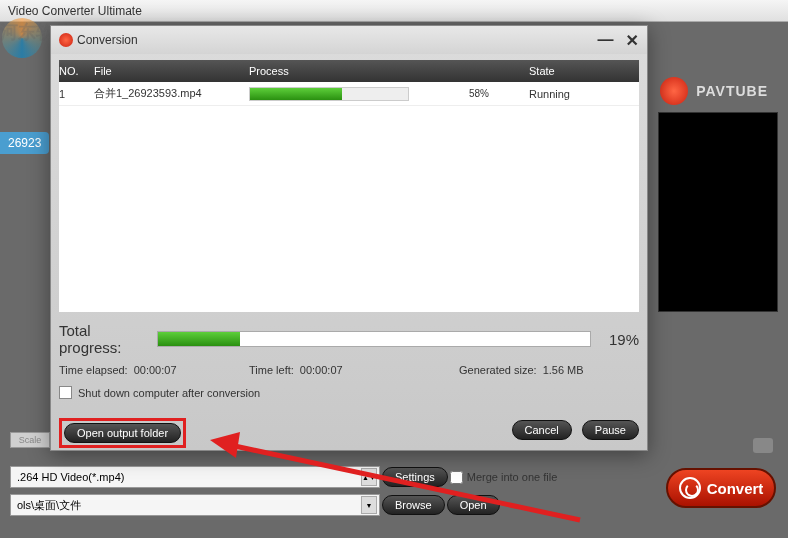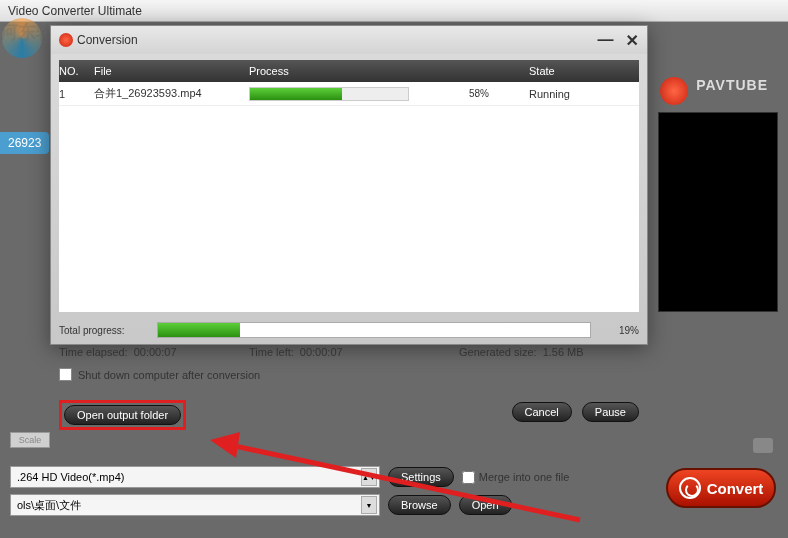--- a/index.html
+++ b/index.html
@@ -7,61 +7,61 @@
 
 .main-window { position: absolute; top: 0; left: 0; width: 788px; height: 538px; background: linear-gradient(#e8e8e8, #d0d0d0); }
 .main-titlebar { height: 22px; background: linear-gradient(#f5f5f5, #e0e0e0); display: flex; align-items: center; padding: 0 8px; font-size: 12px; color: #333; border-bottom: 1px solid #aaa; }
 .watermark { position: absolute; top: 20px; left: 0; font-size: 18px; color: rgba(100,100,100,0.3); font-weight: bold; z-index: 50; }
 .watermark-url { position: absolute; top: 44px; left: 60px; font-size: 13px; color: #0077bb; z-index: 50; }
 .watermark-circle { position: absolute; top: 18px; left: 2px; width: 40px; height: 40px; border-radius: 50%; background: conic-gradient(#ff9933, #0088cc, #ff9933); opacity: 0.6; z-index: 50; }
 
 .main-body { position: absolute; top: 22px; left: 0; right: 0; bottom: 0; background: #6a6a6a; }
 .side-tag { position: absolute; top: 110px; left: 0; background: #4a9ed0; color: #fff; padding: 4px 8px; font-size: 12px; border-radius: 0 4px 4px 0; }
 
-.pavtube-logo { position: absolute; top: 55px; right: 20px; display: flex; align-items: flex-start; gap: 8px; }
+.pavtube-logo { position: absolute; top: 55px; right: 20px; display: flex; align-items: center; gap: 8px; }
 .pavtube-icon { width: 28px; height: 28px; border-radius: 50%; background: radial-gradient(#ff6644, #cc2211); }
 .pavtube-text { color: #ddd; font-size: 14px; font-weight: bold; letter-spacing: 1px; }
 .preview-panel { position: absolute; top: 90px; right: 10px; width: 120px; height: 200px; background: #000; border: 1px solid #333; }
 
 .bottom-area { position: absolute; bottom: 0; left: 0; right: 0; height: 80px; background: #6a6a6a; padding: 8px 10px; }
-.format-row, .path-row { display: flex; align-items: center; gap: 8px; margin-bottom: 6px; }
+.format-row, .path-row { display: flex; align-items: center; gap: 2px; margin-bottom: 6px; }
 .format-input, .path-input { flex: 0 0 370px; height: 22px; background: #f5f5f5; border: 1px solid #999; font-size: 11px; padding: 0 6px; display: flex; align-items: center; position: relative; }
 .dropdown-arrow { position: absolute; right: 2px; width: 16px; height: 18px; background: #ddd; display: flex; flex-direction: column; align-items: center; justify-content: center; font-size: 7px; border: 1px solid #aaa; }
 .pill-btn { background: linear-gradient(#555, #222); color: #fff; border: 1px solid #111; border-radius: 10px; padding: 3px 12px; font-size: 11px; cursor: pointer; }
 .merge-row { display: flex; align-items: center; gap: 4px; font-size: 11px; color: #333; }
 .merge-check { width: 13px; height: 13px; }
 .scale-btn { position: absolute; left: 10px; bottom: 90px; width: 40px; height: 16px; background: #d0d0d0; border: 1px solid #999; font-size: 9px; color: #888; display: flex; align-items: center; justify-content: center; }
 
 .convert-btn { position: absolute; right: 12px; bottom: 30px; width: 110px; height: 40px; background: linear-gradient(#ee4422, #aa1100); border-radius: 20px; display: flex; align-items: center; justify-content: center; gap: 6px; color: #fff; font-size: 15px; font-weight: bold; border: 2px solid #661100; cursor: pointer; }
 .convert-icon { width: 22px; height: 22px; border-radius: 50%; border: 2px solid #fff; position: relative; }
 .convert-icon::after { content: ''; position: absolute; top: 4px; left: 4px; width: 10px; height: 10px; border: 2px solid #fff; border-top-color: transparent; border-radius: 50%; }
 
 .cam-icon { position: absolute; right: 15px; bottom: 85px; width: 20px; height: 15px; background: #888; border-radius: 3px; }
 
 
-.dialog { position: absolute; top: 25px; left: 50px; width: 598px; height: 320px; background: linear-gradient(#dcdcdc, #c8c8c8); border: 1px solid #888; box-shadow: 0 4px 20px rgba(0,0,0,0.4); z-index: 100; }
+.dialog { position: absolute; top: 25px; left: 50px; width: 598px; height: 426px; background: linear-gradient(#dcdcdc, #c8c8c8); border: 1px solid #888; box-shadow: 0 4px 20px rgba(0,0,0,0.4); z-index: 100; }
 .dialog-titlebar { height: 28px; display: flex; align-items: center; justify-content: space-between; padding: 0 8px; background: linear-gradient(#e8e8e8, #d4d4d4); }
 .dialog-title { font-size: 12px; color: #333; display: flex; align-items: center; gap: 4px; }
 .dialog-icon { width: 14px; height: 14px; border-radius: 50%; background: radial-gradient(#ff6644, #cc2211); }
 .dialog-controls { display: flex; gap: 12px; font-size: 16px; font-weight: bold; color: #333; }
 .dialog-ctrl { cursor: pointer; }
 
 .table-header { display: flex; background: linear-gradient(#555, #333); color: #fff; font-size: 11px; height: 22px; align-items: center; margin: 6px 8px 0 8px; }
 .col-no { width: 35px; }
 .col-file { width: 155px; }
 .col-process { width: 280px; }
 .col-state { flex: 1; }
 
 .table-body { background: #fff; margin: 0 8px; height: 230px; overflow: auto; }
 .table-row { display: flex; align-items: center; font-size: 11px; color: #333; height: 24px; border-bottom: 1px solid #eee; }
 .progress-bar { width: 160px; height: 14px; background: #eee; border: 1px solid #ccc; position: relative; }
 .progress-fill { height: 100%; background: linear-gradient(#5dcf3a, #2a9010); }
 .progress-text { font-size: 10px; color: #333; margin-left: 60px; }
 
-.total-progress-row { margin: 10px 8px 0 8px; display: flex; align-items: center; font-size: 10px; color: #333; justify-content: flex-end; }
+.total-progress-row { margin: 10px 8px 0 8px; display: flex; align-items: center; font-size: 15px; color: #333; justify-content: flex-end; }
 .total-label { width: 90px; }
 .total-bar { flex: 1; height: 16px; background: #fff; border: 1px solid #aaa; position: relative; margin: 0 8px; }
 .total-fill { height: 100%; background: linear-gradient(#5dcf3a, #2a9010); }
 .total-pct { width: 40px; text-align: right; }
 
 .time-row { margin: 8px 8px 0 8px; display: flex; font-size: 11px; color: #333; gap: 10px; }
 .time-item { display: flex; gap: 6px; }
 .time-item .lbl { }
 .time-item .val { }
 .time-item.elapsed { width: 180px; }

